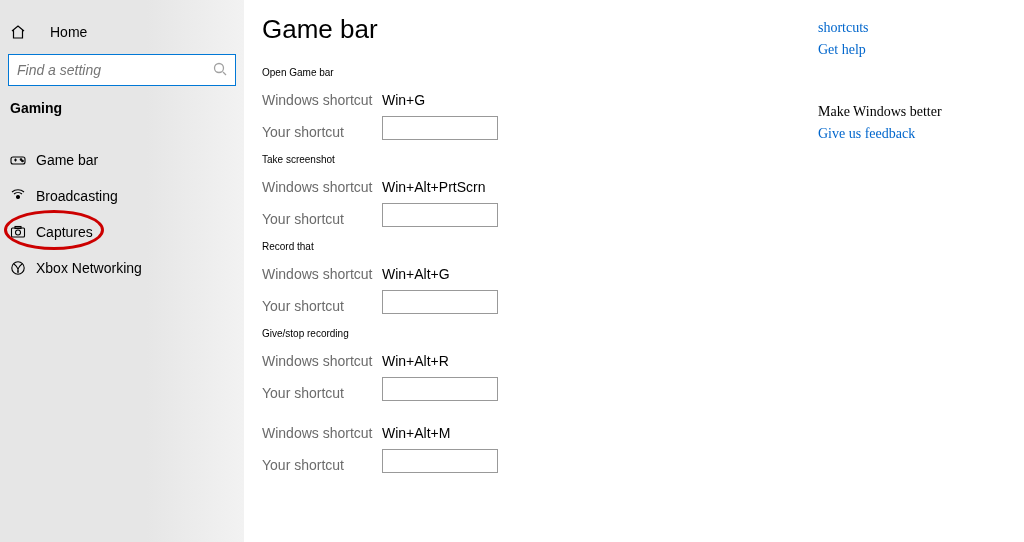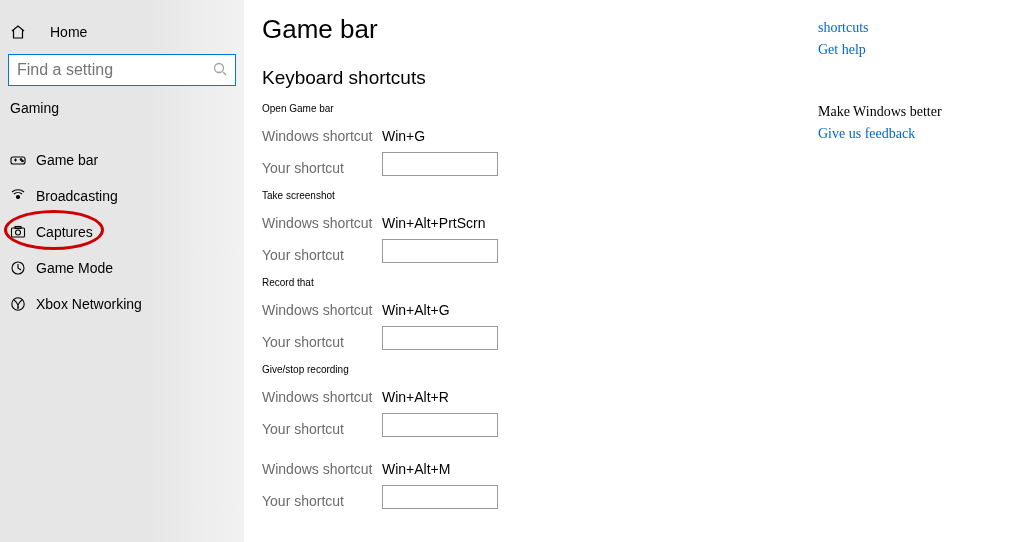--- a/index.html
+++ b/index.html
@@ -27,33 +27,34 @@
   }
   .search-wrap {
     padding: 0 8px 14px 8px;
   }
   .search {
     width: 100%;
     height: 32px;
     border: 1px solid #0178d6;
     background: #fff;
     padding: 0 28px 0 8px;
-    font-size: 16px;
+    font-size: 14px;
     outline: none;
+    font-style: italic;
     color: #666;
   }
   .search-box { position: relative; }
   .search-icon {
     position: absolute;
     right: 8px; top: 7px;
     width: 16px; height: 16px;
     opacity: .55;
   }
   .cat-label {
-    font-weight: 400;
+    font-weight: 700;
     padding: 0 10px 8px 10px;
   }
   .nav { padding-top: 18px; }
   .nav-item {
     display: flex;
     align-items: center;
     gap: 10px;
     padding: 10px 10px 10px 10px;
     cursor: default;
     position: relative;
@@ -177,46 +178,36 @@
       <span class="ic">
         <svg width="16" height="16" viewBox="0 0 16 16" fill="none" stroke="#000" stroke-width="1.1">
           <rect x="1.5" y="4" width="13" height="9" rx="1"></rect>
             <circle cx="8" cy="8.5" r="2.5"></circle>
             <rect x="5" y="2.5" width="6" height="2"></rect>
         </svg>
       </span>
       <span>Captures</span>
     </div>
 
-    <div class="nav-item">
-      <span class="ic">
-        <svg width="16" height="16" viewBox="0 0 16 16" fill="none" stroke="#000" stroke-width="1.1">
-          <circle cx="8" cy="8" r="6"></circle>
-            <path d="M8 4v4l3 2"></path>
-        </svg>
-      </span>
-      <span>Game Mode</span>
-    </div>
 
     <div class="nav-item">
       <span class="ic">
         <svg width="16" height="16" viewBox="0 0 16 16" fill="none" stroke="#000" stroke-width="1.1">
           <circle cx="8" cy="8" r="6.2"></circle>
             <path d="M4 4c3 2 5 6 4 9M12 4c-3 2-5 6-4 9"></path>
         </svg>
       </span>
       <span>Xbox Networking</span>
     </div>
   </div>
 </div>
 
 <div class="main">
   <div class="content">
     <h1>Game bar</h1>
-    <h2>Keyboard shortcuts</h2>
 
     <div id="groups">
         <div class="group">
           <div class="g-title">Open Game bar</div>
           <div class="row">
             <span class="klabel">Windows shortcut</span>
             <span class="kval">Win+G</span>
           </div>
           <div class="row">
             <span class="klabel">Your shortcut</span>

